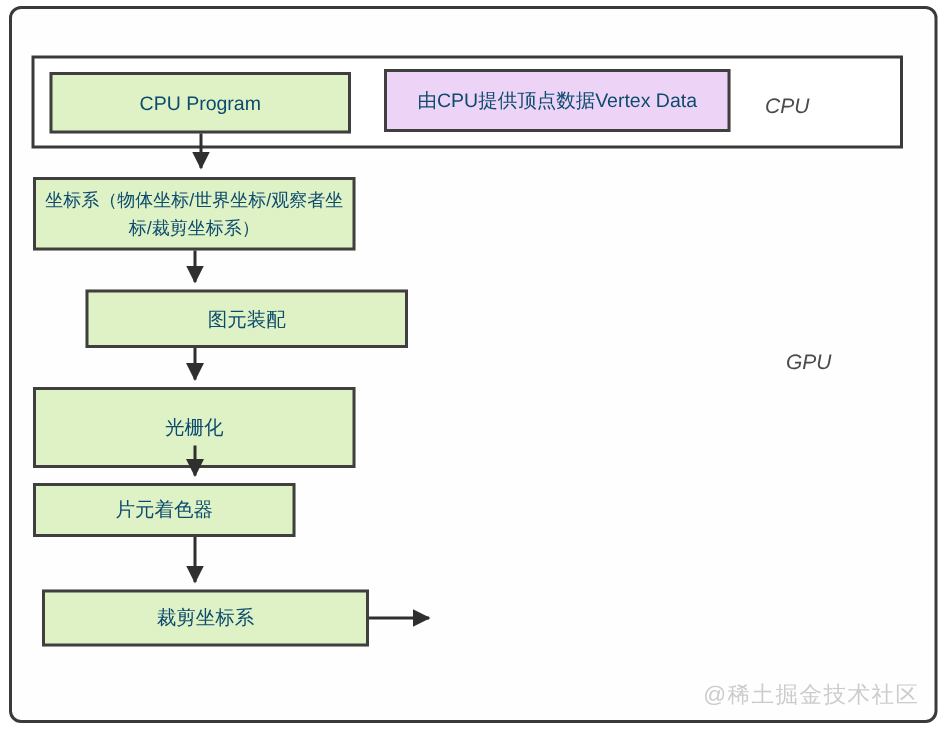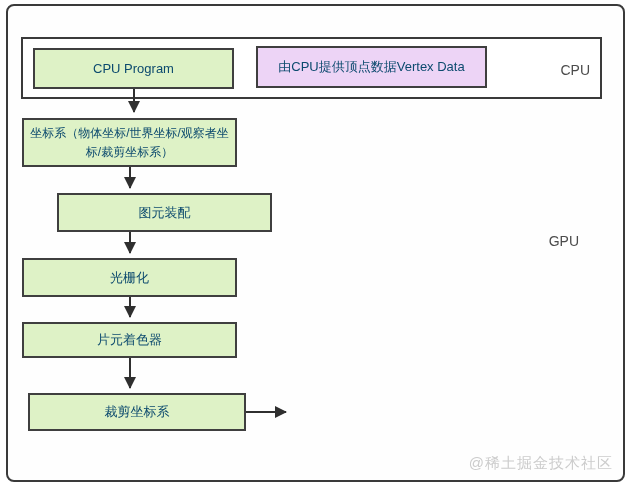--- a/index.html
+++ b/index.html
@@ -45,30 +45,31 @@
     line-height: 1.5;
     padding: 0 8px;
   }
   .green  { background: #def2c6; }
   .purple { background: #edd4f6; }
 
   .node-cpu-program { left: 33px;  top: 48px;  width: 201px; height: 41px; }
   .node-vertex      { left: 256px; top: 46px;  width: 231px; height: 42px; }
   .node-coords      { left: 22px;  top: 118px; width: 215px; height: 49px; font-size: 12px; line-height: 1.55; padding: 0 6px; }
   .node-assembly    { left: 22px;  top: 193px; width: 215px; height: 39px; margin-left: 35px; }
-  .node-raster      { left: 22px;  top: 258px; width: 215px; height: 39px; }
-  .node-fragment    { left: 22px;  top: 322px; width: 215px; height: 36px; }
+  .node-raster      { left: 22px;  top: 258px; width: 215px; height: 54px; }
+  .node-fragment    { left: 22px;  top: 322px; width: 175px; height: 36px; }
   .node-framebuffer { left: 28px;  top: 393px; width: 218px; height: 38px; }
   .node-output      { left: 292px; top: 392px; width: 238px; height: 38px; }
 
   .side-label {
     position: absolute;
     font-size: 14px;
     color: #4b4b4b;
-    text-align: right;
+    text-align: left;
+    font-style: italic;
   }
   .label-cpu { left: 510px; top: 62px;  width: 80px; }
   .label-gpu { left: 524px; top: 233px; width: 55px; }
 
   .watermark {
     position: absolute;
     right: 20px; top: 454px;
     font-size: 15px;
     color: #cccccc;
     letter-spacing: 1px;

